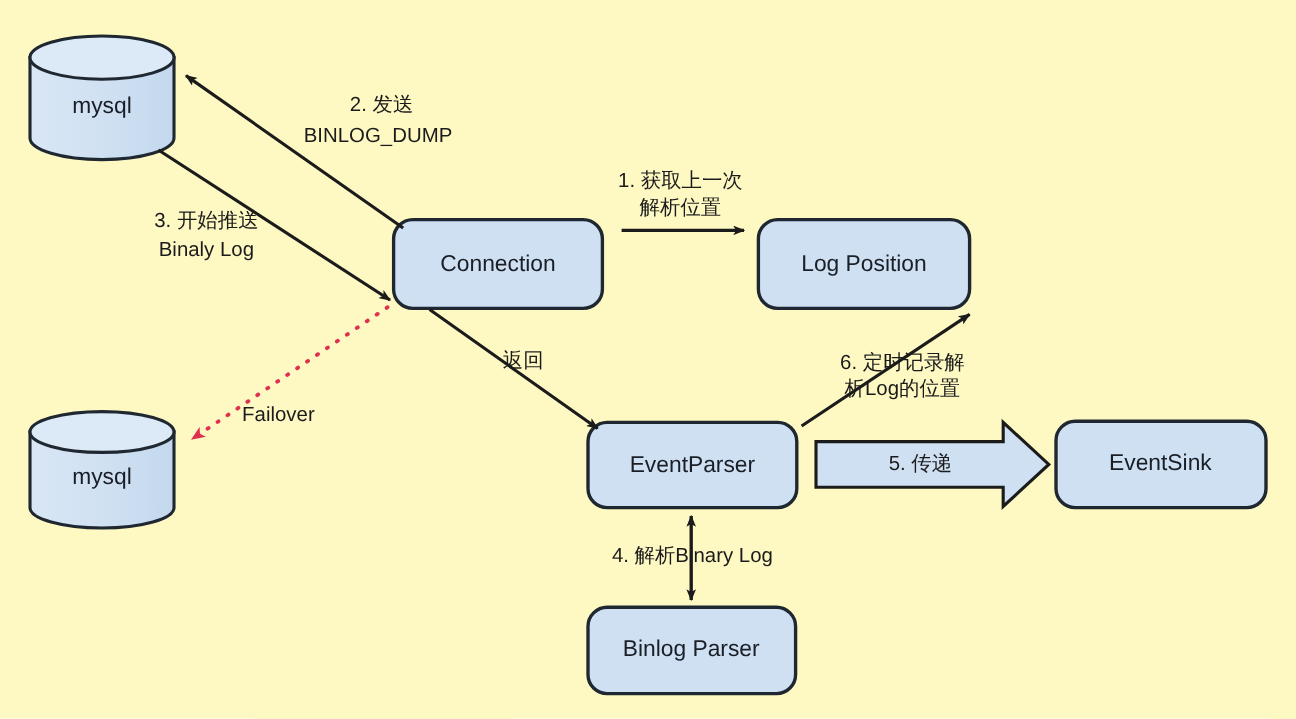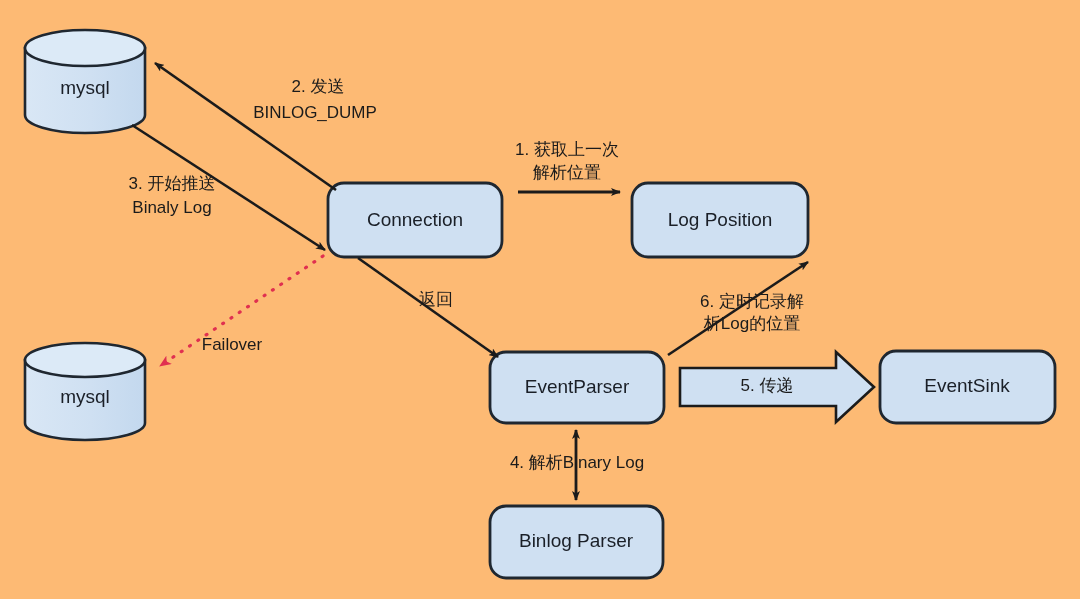--- a/index.html
+++ b/index.html
@@ -8,21 +8,21 @@
     padding: 0;
     background: #ffffff;
   }
   body {
     font-family: "Liberation Sans", "DejaVu Sans", sans-serif;
   }
   #canvas {
     position: relative;
     width: 1080px;
     height: 599px;
-    background: #fdba74;
+    background: #fef9c3;
     overflow: hidden;
   }
   #diagram-svg {
     position: absolute;
     left: 0;
     top: 0;
     width: 1080px;
     height: 599px;
   }
   .node-label {

